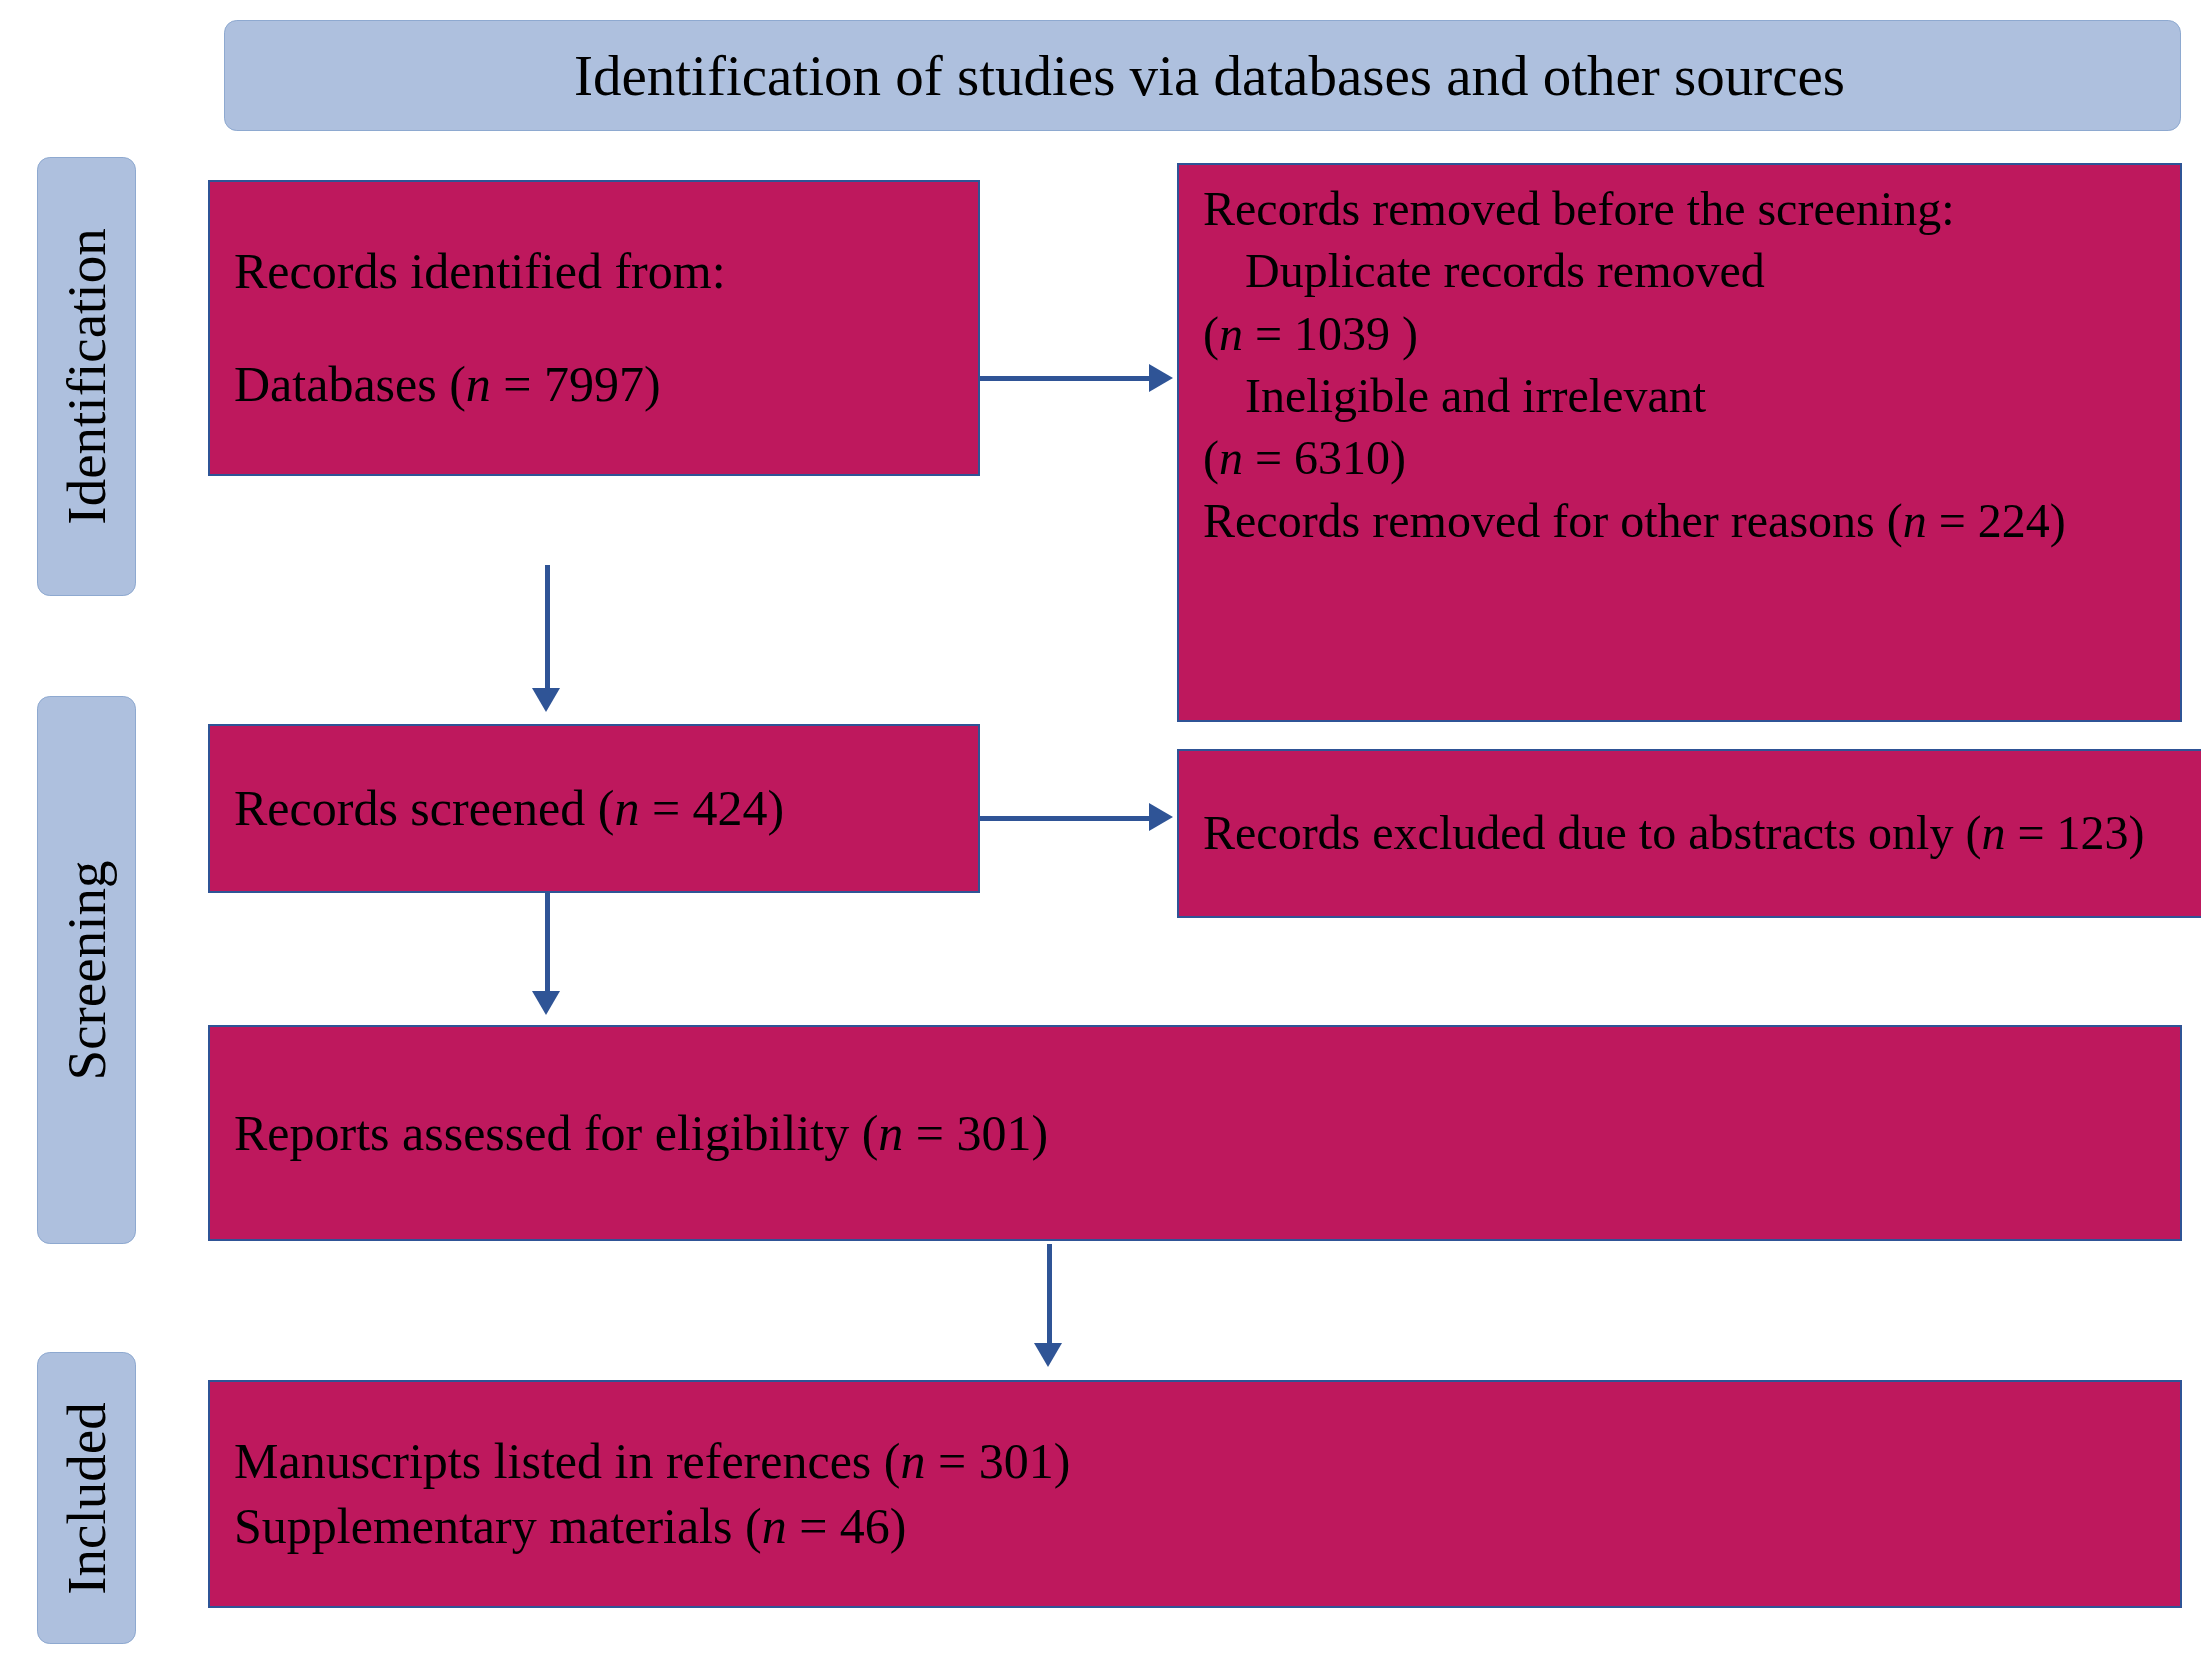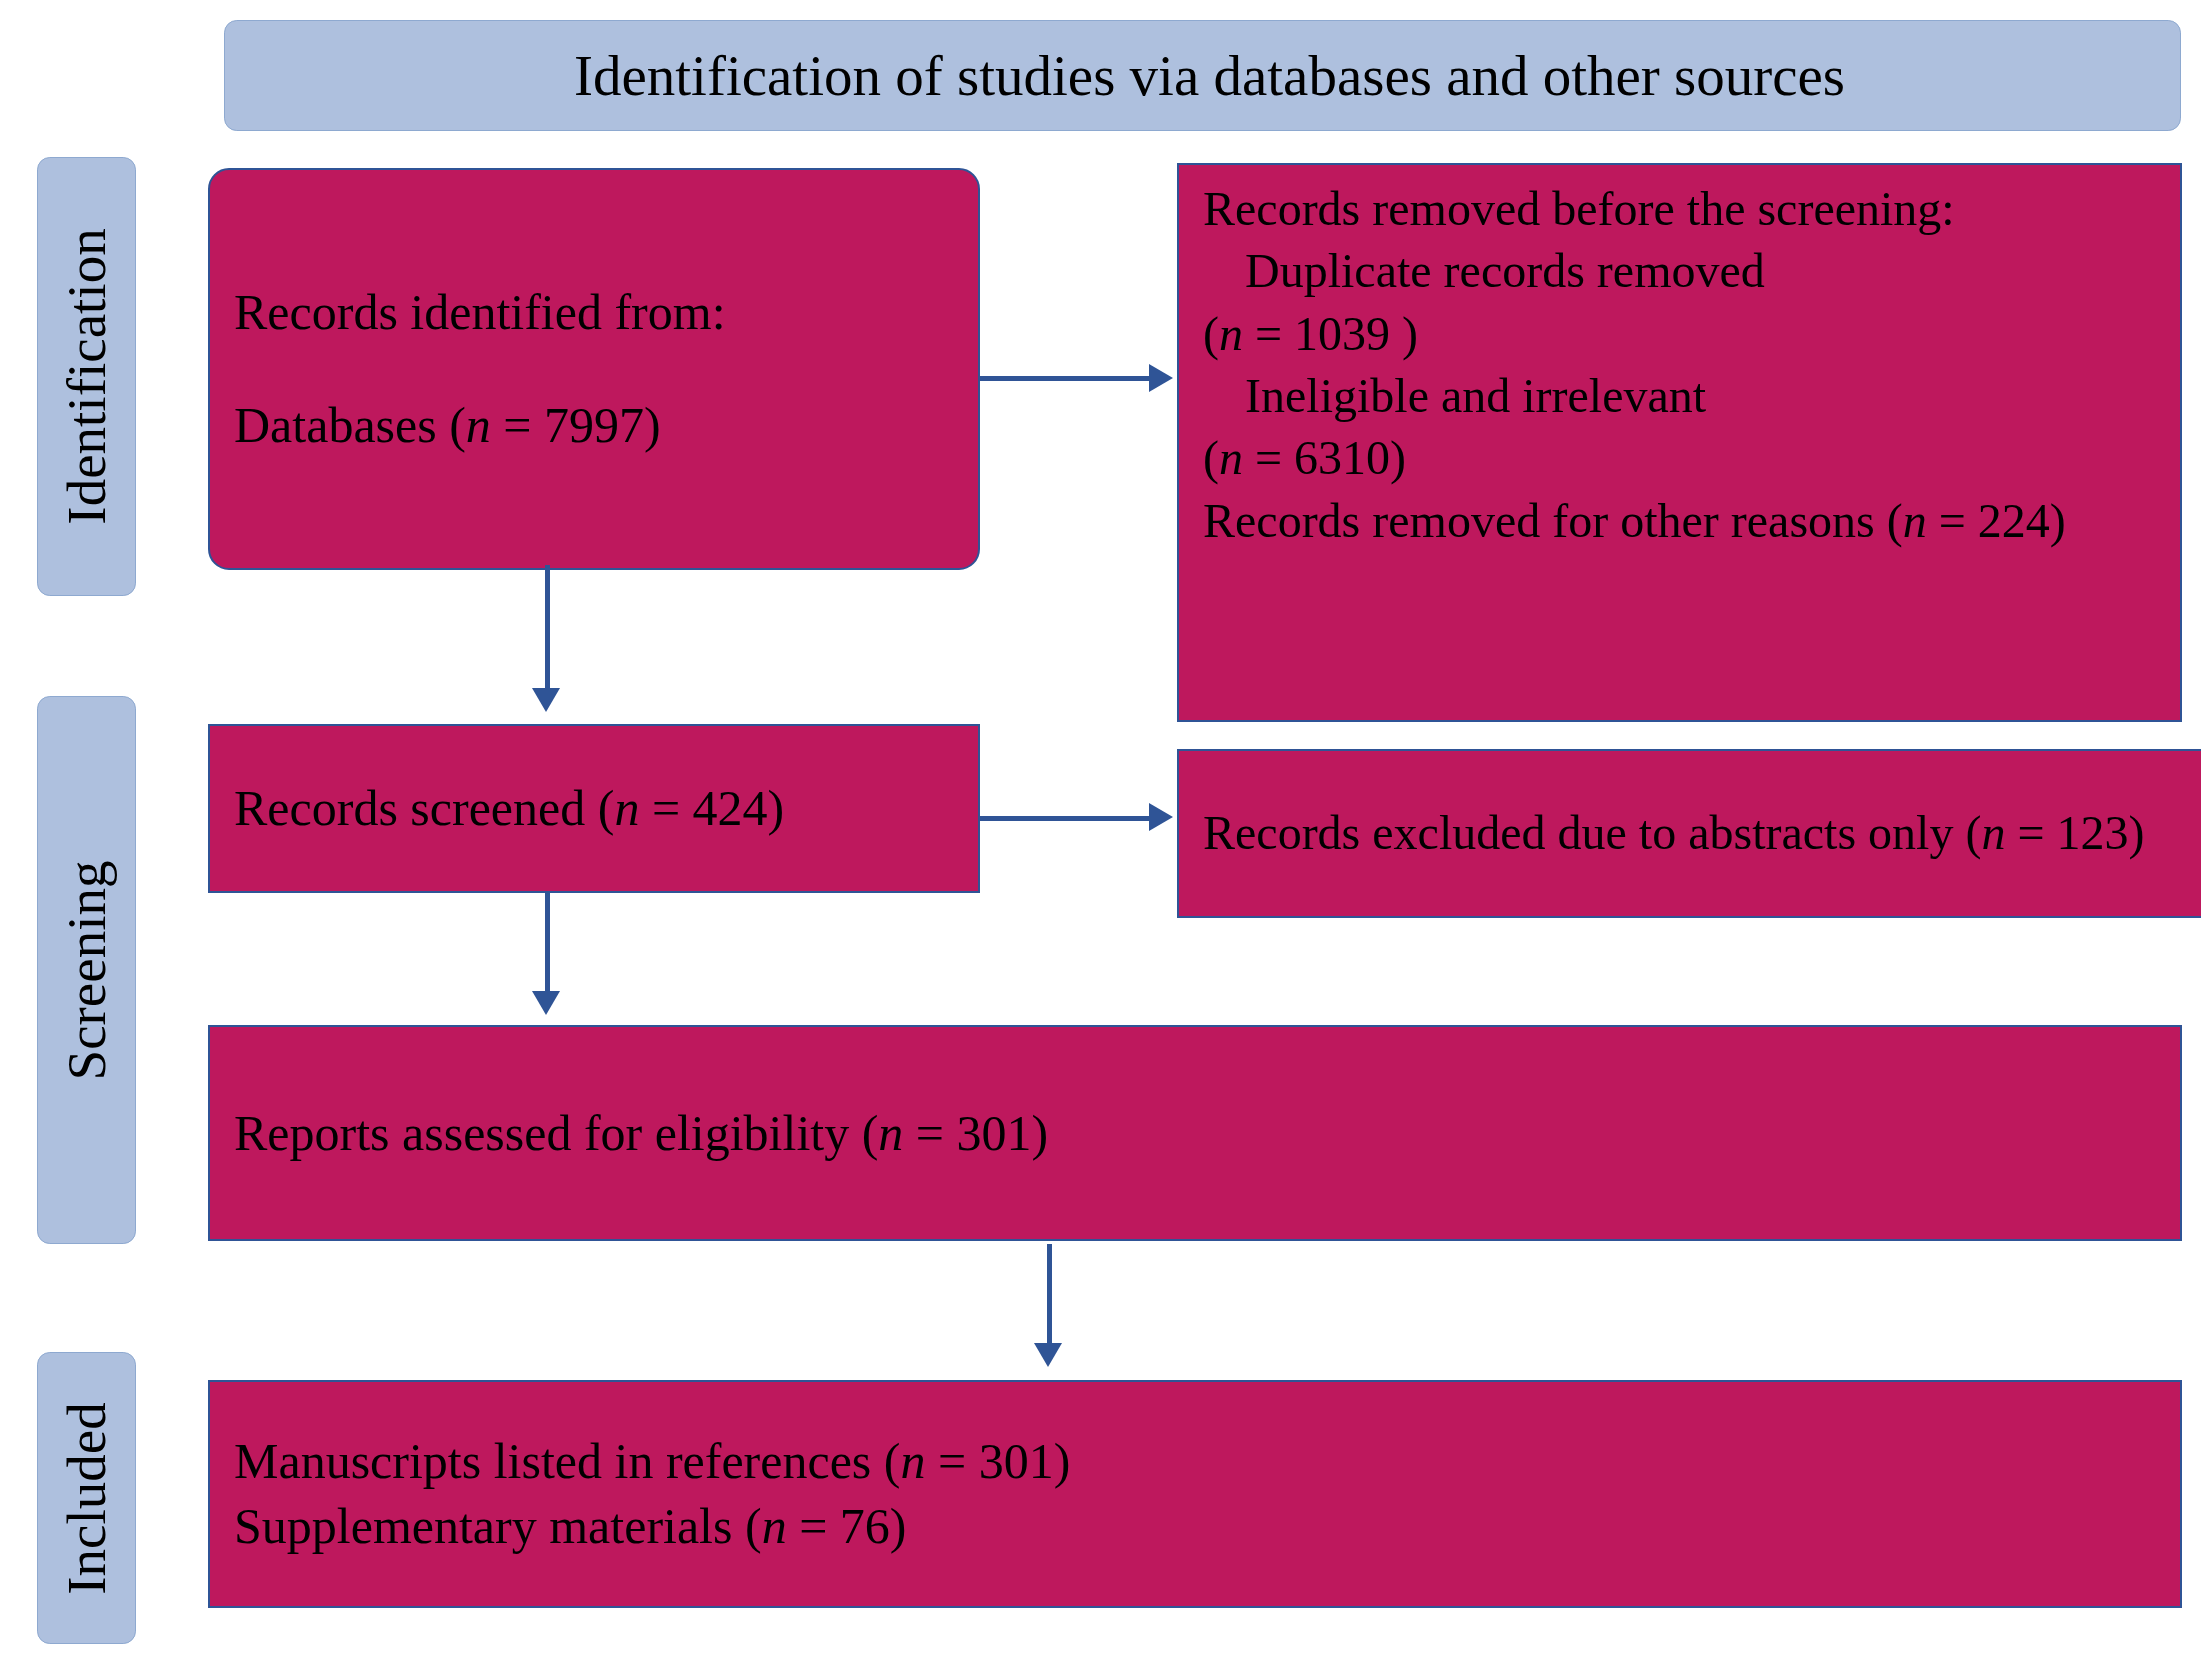--- a/index.html
+++ b/index.html
@@ -108,21 +108,21 @@
   <div class="stage" style="left:37px; top:157px; width:99px; height:439px;">
     <span>Identification</span>
   </div>
   <div class="stage" style="left:37px; top:696px; width:99px; height:548px;">
     <span>Screening</span>
   </div>
   <div class="stage" style="left:37px; top:1352px; width:99px; height:292px;">
     <span>Included</span>
   </div>
 
-  <div class="box" style="left:208px; top:168px; width:772px; height:402px;border-radius:21px;">
+  <div class="box" style="left:208px; top:180px; width:772px; height:296px;">
     <div class="inner t-lg">
       <div style="margin-bottom:48px;">Records identified from:</div>
       <div>
         <span>Databases (</span><span class="ital">n</span><span> = 7997)</span>
       </div>
     </div>
   </div>
 
   <div class="box" style="left:1177px; top:163px; width:1005px; height:559px; align-items:flex-start;">
     <div class="inner t-md" style="padding-top:12.8px;">
@@ -180,19 +180,19 @@
 
   <div class="arrow-line-v" style="left:1047px; top:1244px; height:99px;"></div>
   <div class="arrow-head-d" style="left:1034px; top:1343px;"></div>
 
   <div class="box" style="left:208px; top:1380px; width:1974px; height:228px;">
     <div class="inner t-lg">
       <div>
         <span>Manuscripts listed in references (</span><span class="ital">n</span><span> = 301)</span>
       </div>
       <div>
-        <span>Supplementary materials (</span><span class="ital">n</span><span> = 76)</span>
+        <span>Supplementary materials (</span><span class="ital">n</span><span> = 46)</span>
       </div>
     </div>
   </div>
 
 </div>
 
 
 </body></html>

